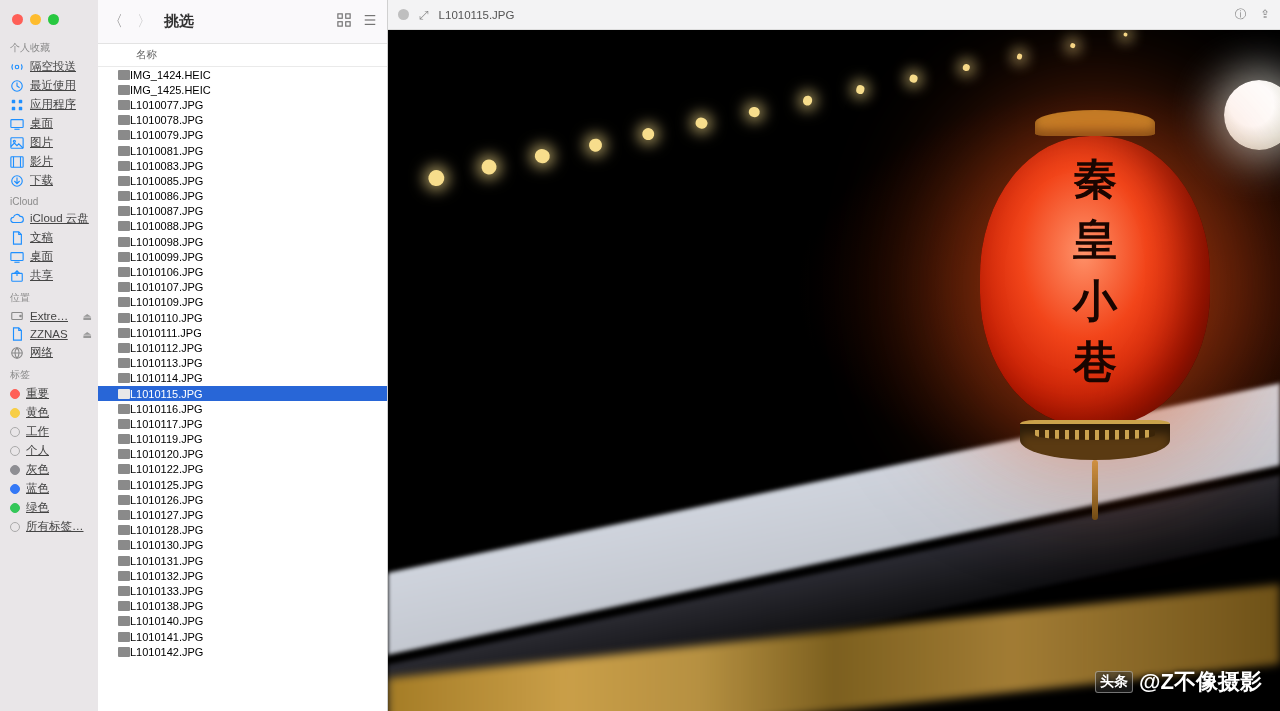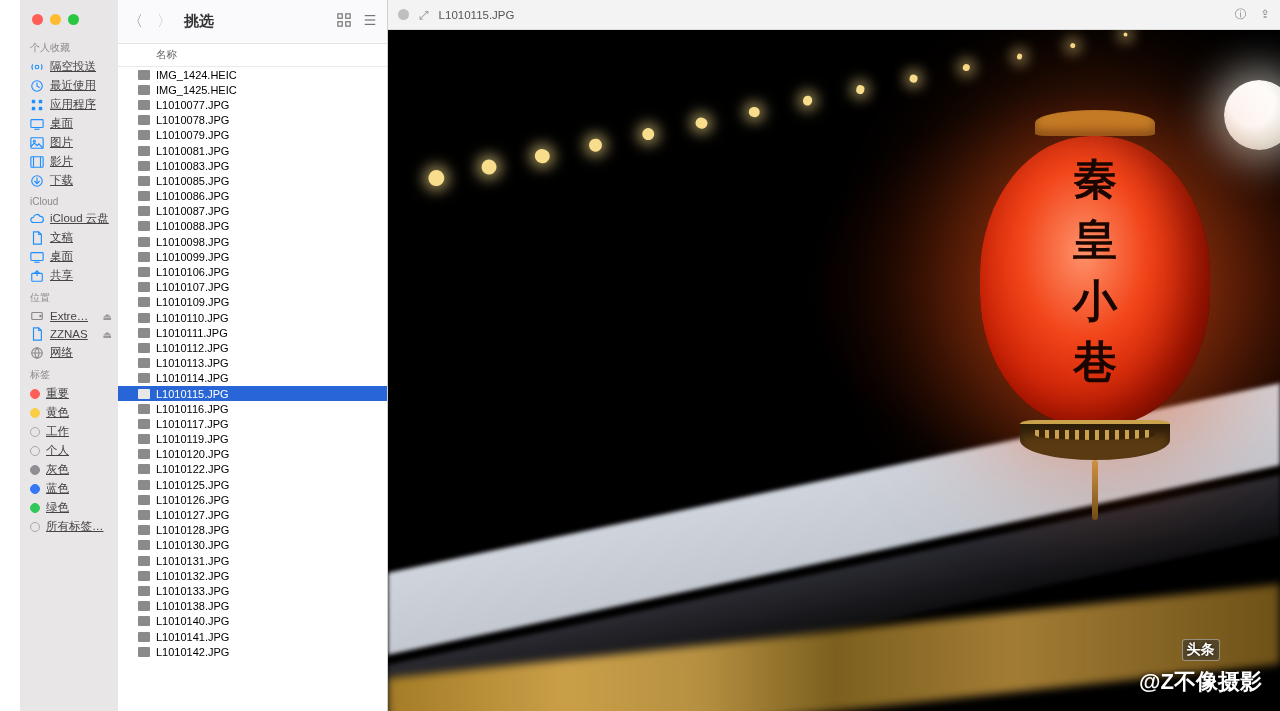--- a/index.html
+++ b/index.html
@@ -1,21 +1,21 @@
 <!DOCTYPE html>
 <html><head>
 <meta charset="utf-8">
 <style>
 * { margin: 0; padding: 0; box-sizing: border-box; font-family: -apple-system, "Helvetica Neue", Arial, sans-serif; }
 body { width: 1280px; height: 711px; overflow: hidden; display: flex; background: #f5f5f7; }
 
 
 .finder { width: 388px; height: 711px; display: flex; flex-direction: column; background: #fff; border-right: 1px solid #d0d0d0; }
 .finder-top { display: flex; height: 711px; }
-.sidebar { width: 98px; background: #e9e6e8; padding-top: 8px; font-size: 11px; color: #5a5a5a; height: 711px; overflow: hidden; margin-left: 20px; }
+.sidebar { width: 98px; background: #e9e6e8; padding-top: 8px; font-size: 11px; color: #5a5a5a; height: 711px; overflow: hidden; }
 .traffic { display: flex; gap: 7px; padding: 6px 0 10px 12px; }
 .tl { width: 11px; height: 11px; border-radius: 50%; }
 .tl.red { background: #ff5f57; } .tl.yel { background: #febc2e; } .tl.grn { background: #28c840; }
 .side-section { font-size: 10px; color: #8a8a8a; padding: 6px 0 2px 10px; }
 .side-item { display: flex; align-items: center; gap: 6px; padding: 2px 6px 2px 10px; font-size: 11.5px; color: #454545; cursor: default; }
 .side-item .ic { width: 14px; height: 14px; flex: none; display: flex; align-items: center; justify-content: center; }
 .side-item .lbl { white-space: nowrap; overflow: hidden; text-overflow: ellipsis; text-decoration: underline; }
 .eject { margin-left: auto; font-size: 10px; color: #999; }
 .tag-dot { width: 10px; height: 10px; border-radius: 50%; border: 1px solid #aaa; flex: none; }
 .tag-dot.fill-red{background:#ff5f57;border-color:#ff5f57}
@@ -27,21 +27,21 @@
 .main { flex: 1; display: flex; flex-direction: column; background: #fff; }
 .toolbar { height: 44px; display: flex; align-items: center; padding: 0 10px; gap: 12px; border-bottom: 1px solid #e3e3e3; background:#faf9fb; }
 .nav-arrows { display: flex; gap: 14px; color: #888; font-size: 15px; }
 .nav-arrows .fwd { color: #c8c8c8; }
 .titleword { font-size: 15px; font-weight: 600; color: #333; }
 .spacer { flex: 1; }
 .tool-ic { color: #6d6d6d; font-size: 13px; }
 
 .colhdr { font-size: 10.5px; color: #666; padding: 4px 0 4px 38px; border-bottom: 1px solid #eaeaea; }
 .filelist { flex: 1; overflow-y: auto; font-size: 11px; }
-.row { display: flex; align-items: center; height: 15.2px; padding-left: 20px; gap: 6px; cursor: default; }
+.row { display: flex; align-items: center; height: 15.2px; padding-left: 20px; cursor: default; }
 .row.sel { background: #2866d7; color: #fff; }
 .row .thumb { width: 12px; height: 10px; background: #8a8a8a; border-radius: 1px; flex: none; }
 .row.sel .thumb { background: #e8e8e8; }
 .row .fname { white-space: nowrap; }
 
 
 .preview { flex: 1; height: 711px; display: flex; flex-direction: column; background: #000; }
 .pv-bar { height: 30px; background: #f3f3f4; display: flex; align-items: center; padding: 0 10px; gap: 10px; font-size: 11.5px; color: #555; border-bottom:1px solid #ddd; }
 .pv-bar .xbtn { width: 11px; height: 11px; border-radius: 50%; background: #bfbfbf; }
 .pv-bar .restore { color: #888; font-size: 12px; }
@@ -56,21 +56,21 @@
 .body { width: 230px; height: 290px; background: radial-gradient(ellipse at 45% 40%, #ff926a 0%, #f2451a 35%, #c21800 70%, #6e0e00 100%); border-radius: 48% 48% 46% 46%; box-shadow: 0 0 120px 30px rgba(230,80,20,.55), inset -20px -10px 40px rgba(0,0,0,.35); position: relative; }
 .chars { position:absolute; left:50%; top:14px; transform:translateX(-50%); display:flex; flex-direction:column; gap:2px; font-family: "Songti SC","STSong",serif; font-size:44px; font-weight:700; color:#1a0500; }
 .bottomcap { width: 150px; height: 40px; margin: -6px auto 0; background: #5a3a12; border-radius: 10% 10% 50% 50%; border-top: 4px solid #c9a24b; box-shadow: inset 0 10px 10px rgba(0,0,0,.5); position: relative; }
 .bottomcap::after{content:"";position:absolute;left:10%;right:10%;top:6px;height:10px;background:repeating-linear-gradient(90deg,#caa24e 0 4px,#3a2408 4px 10px);border-radius:0 0 50% 50%;}
 .tassel { width: 6px; height: 60px; background: linear-gradient(#caa24e,#6b4a14); margin: 0 auto; border-radius: 3px; }
 .bulb { position:absolute; right:-14px; top:50px; width:70px; height:70px; border-radius:50%; background: radial-gradient(circle at 40% 35%, #fff, #fff 35%, #e8e8e0 60%, #bdb9a8 100%); box-shadow: 0 0 40px 12px rgba(255,255,245,.55); }
 .dots { position:absolute; left:70px; top:-10px; width:700px; height:360px; transform: rotate(14deg); transform-origin: top right; }
 .dot { position:absolute; width:10px; height:10px; border-radius:50%; background:#f7dd8c; box-shadow:0 0 14px 5px rgba(247,221,140,.6); }
 .signage { position:absolute; left:0; right:0; bottom:80px; height:170px; transform: skewY(-12deg); background: linear-gradient(180deg, rgba(0,0,0,0) 0%, rgba(0,0,0,0) 10%, rgba(230,235,245,.9) 10%, rgba(230,235,245,.85) 58%, rgba(0,0,0,.1) 58%, rgba(0,0,0,.1) 64%, rgba(60,60,70,.7) 64%, rgba(30,30,35,.5) 100%); filter: blur(2px); }
 .glowstrip{position:absolute;left:0;right:0;bottom:0;height:80px;background:linear-gradient(90deg,#b78a2a 0%,#e0b050 20%,#caa048 35%,#8a6a22 50%,#b48a3a 70%,#7a5a1a 100%);filter:blur(4px) brightness(.9);transform:skewY(-6deg);}
-.watermark { position:absolute; right:18px; bottom:14px; color:#fff; font-size:22px; font-weight:700; display:flex; align-items:center; gap:6px; text-shadow:0 0 4px rgba(0,0,0,.7);flex-direction:column; }
+.watermark { position:absolute; right:18px; bottom:14px; color:#fff; font-size:22px; font-weight:700; display:flex; align-items:center; gap:6px; text-shadow:0 0 4px rgba(0,0,0,.7); }
 .watermark .badge{font-size:14px;background:rgba(50,50,50,.5);border:1px solid rgba(255,255,255,.4);border-radius:3px;padding:1px 4px;}
 
 svg { width: 14px; height: 14px; }
 </style>
 </head>
 <body>
 
 <div class="finder">
  <div class="finder-top">
   <div class="sidebar">

